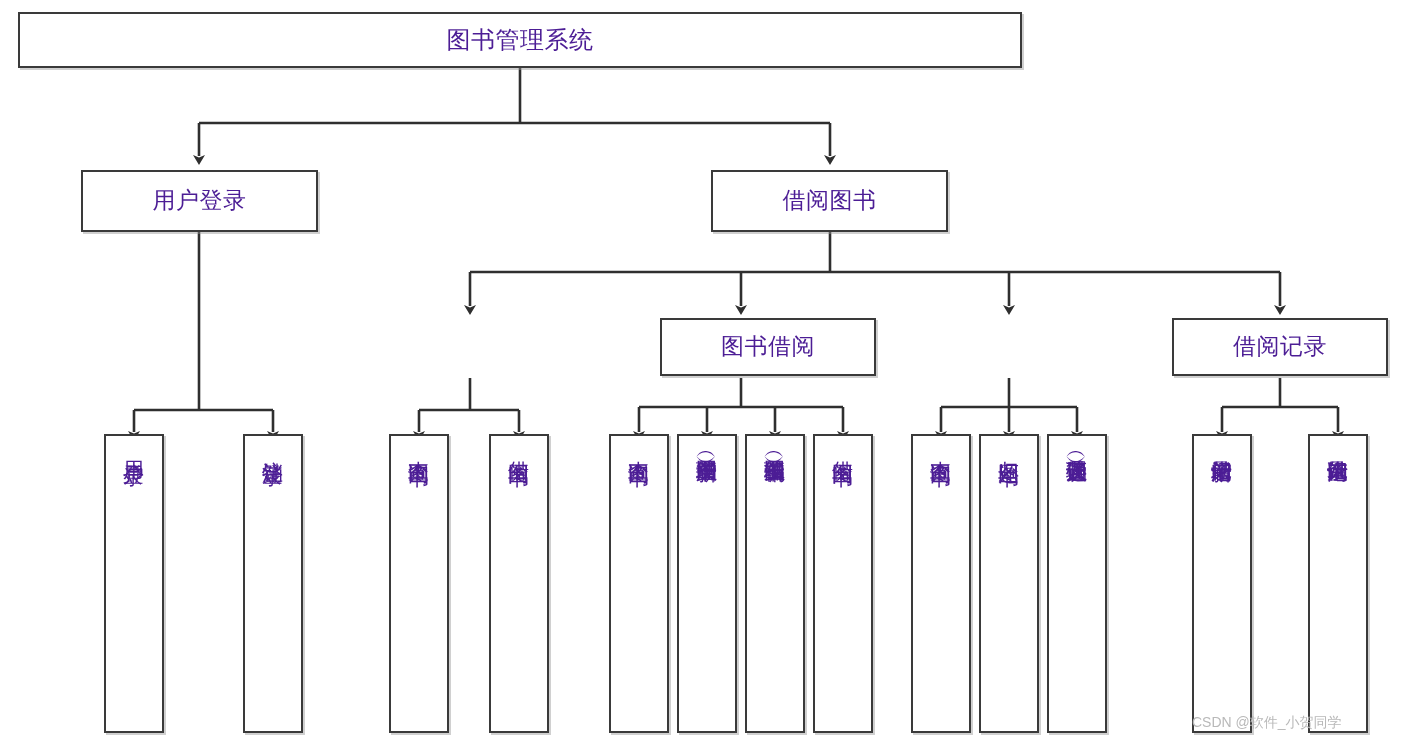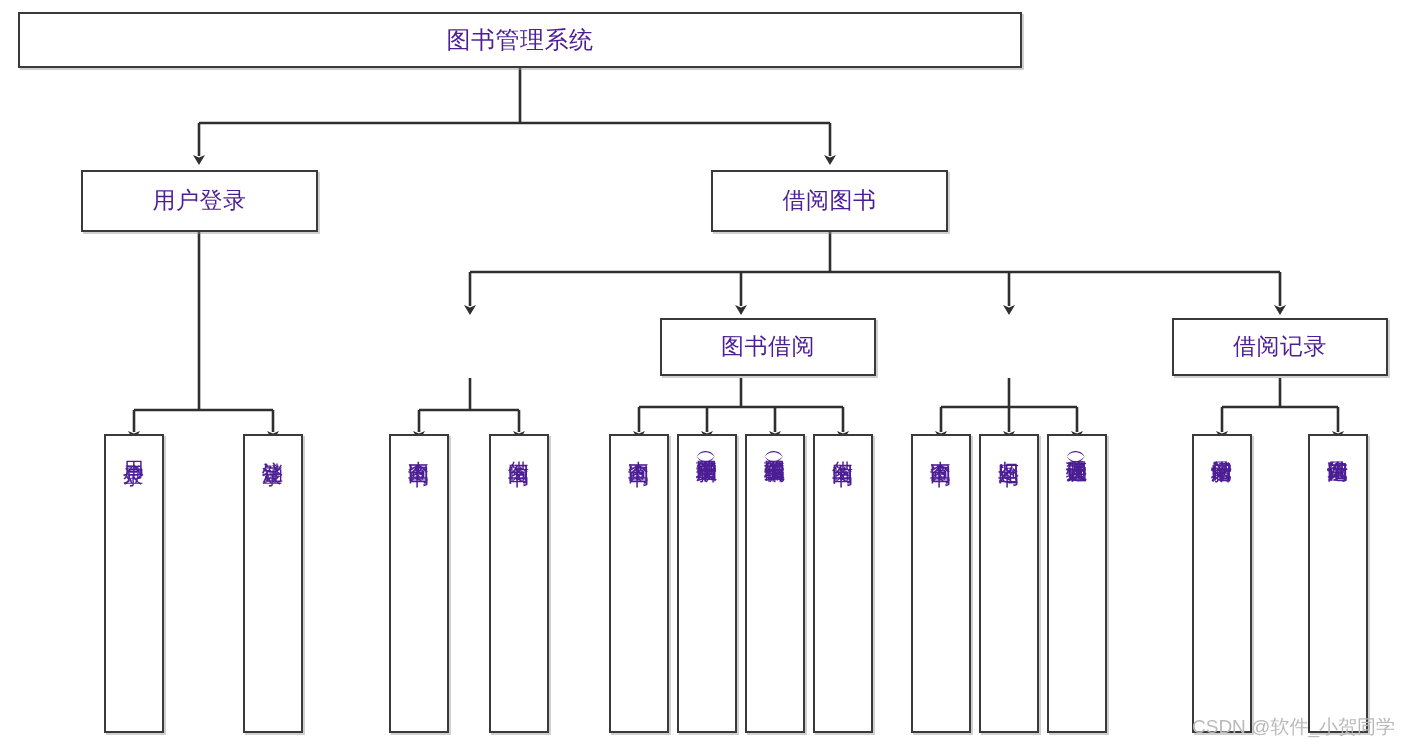--- a/index.html
+++ b/index.html
@@ -66,21 +66,21 @@
     height: auto;
     max-height: 100%;
   }
   .node.vert.tall-text .node-label {
     font-size: 21px;
     letter-spacing: 0px;
   }
   .watermark {
     position: absolute;
     color: #b9b9b9;
-    font-size: 19px;
+    font-size: 14px;
     white-space: nowrap;
     user-select: none;
   }
 </style>
 </head>
 <body>
 
 <div id="diagram-root">
 
   <svg id="edges-layer" viewBox="0 0 1405 747" width="1405" height="747">

